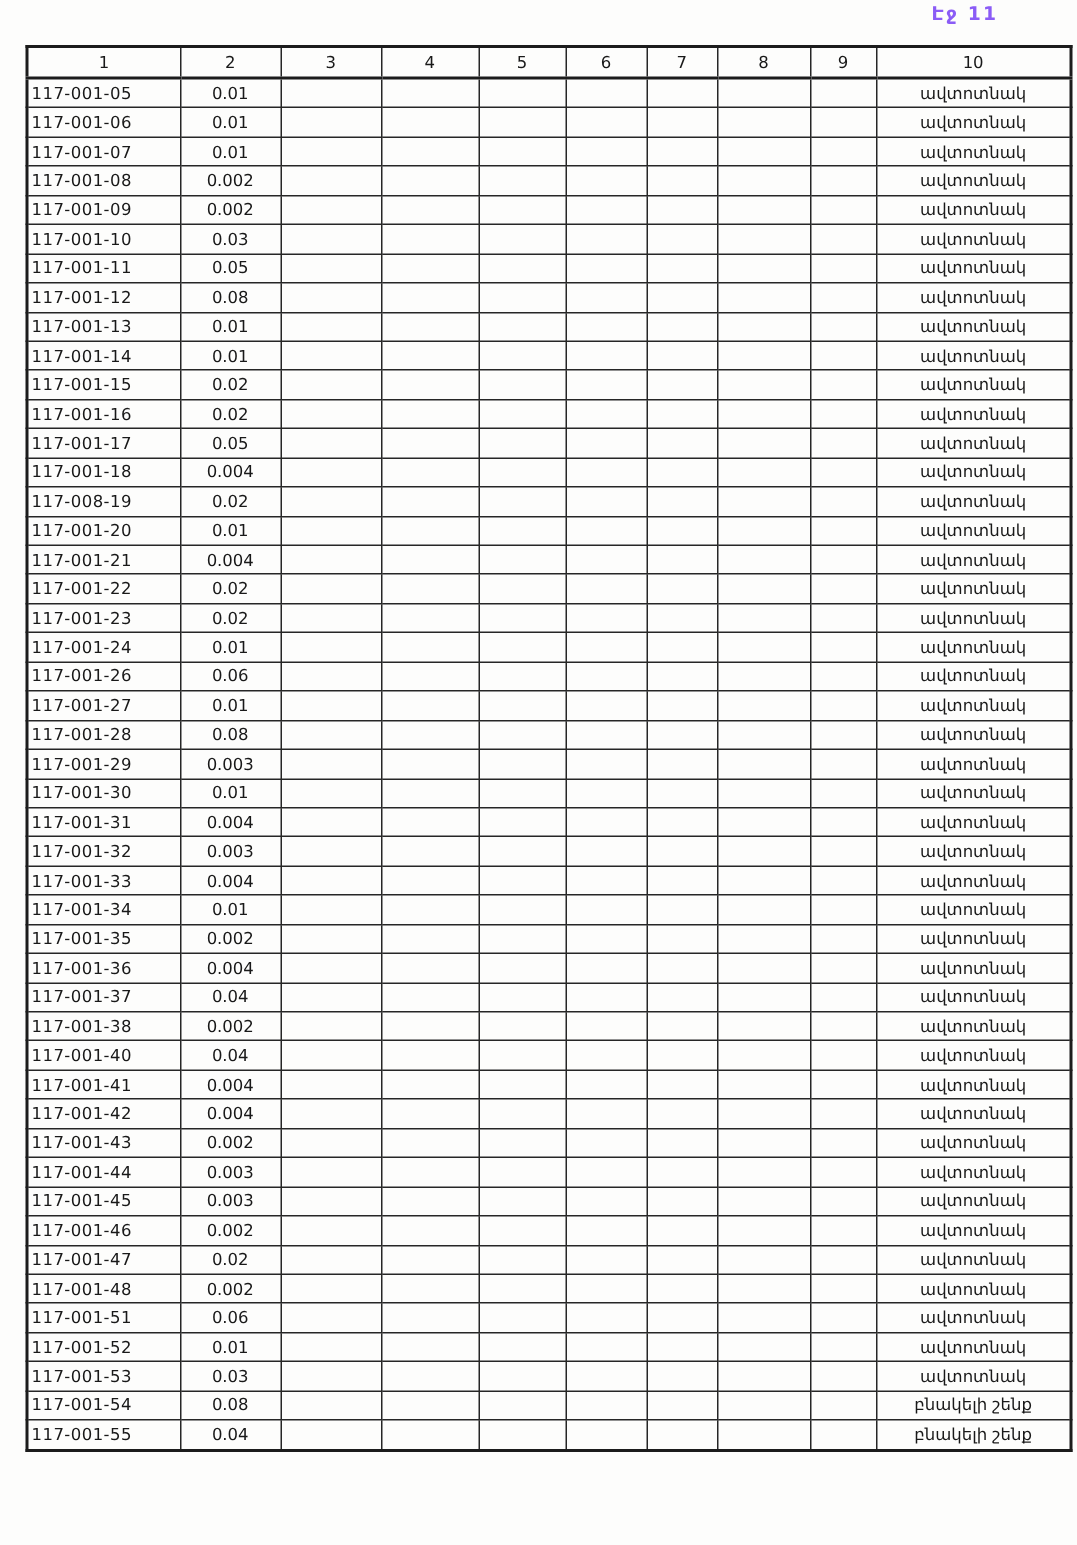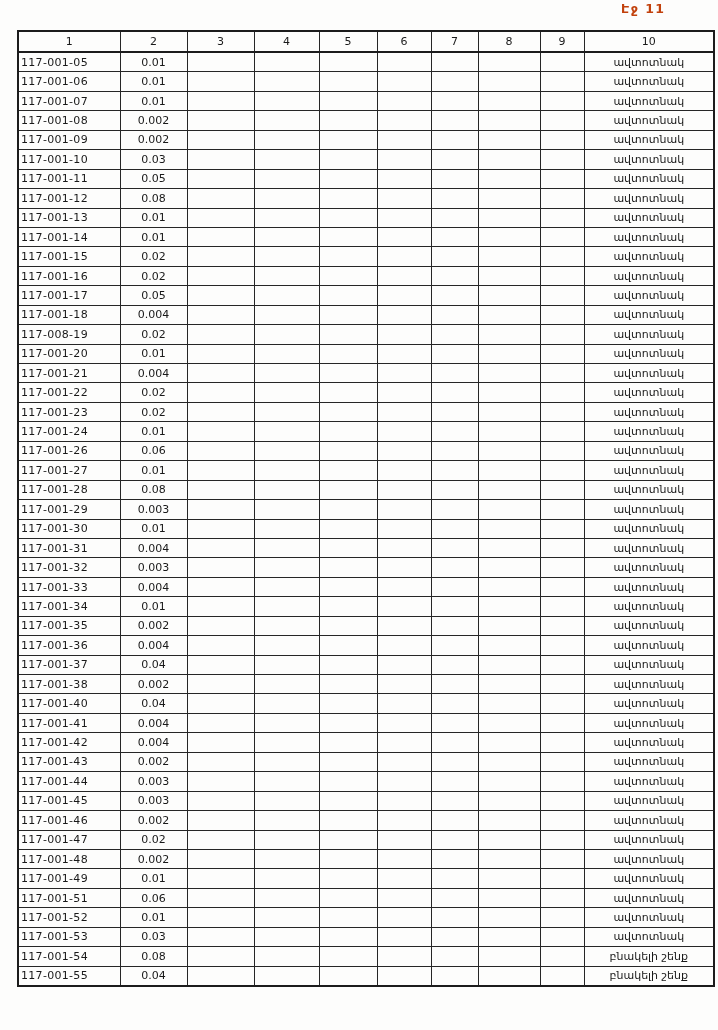--- a/index.html
+++ b/index.html
@@ -18,21 +18,21 @@
     height: 1030px;
     background: #fdfdfc;
   }
   .page-label {
     position: absolute;
     top: 1px;
     left: 621px;
     font-size: 12.5px;
     font-weight: 700;
     letter-spacing: 1.5px;
-    color: #c2410c;
+    color: #8b5cf6;
   }
   table.doc-table {
     position: absolute;
     top: 30px;
     left: 17px;
     width: 698px;
     border-collapse: collapse;
     table-layout: fixed;
     border: 2px solid #1c1c1c;
   }
@@ -600,32 +600,20 @@
       <td></td>
       <td></td>
       <td></td>
       <td></td>
       <td></td>
       <td></td>
       <td></td>
       <td class="cell-use">ավտոտնակ</td>
     </tr>
         <tr>
-      <td class="cell-id">117-001-49</td>
-      <td class="cell-val">0.01</td>
-      <td></td>
-      <td></td>
-      <td></td>
-      <td></td>
-      <td></td>
-      <td></td>
-      <td></td>
-      <td class="cell-use">ավտոտնակ</td>
-    </tr>
-        <tr>
       <td class="cell-id">117-001-51</td>
       <td class="cell-val">0.06</td>
       <td></td>
       <td></td>
       <td></td>
       <td></td>
       <td></td>
       <td></td>
       <td></td>
       <td class="cell-use">ավտոտնակ</td>

